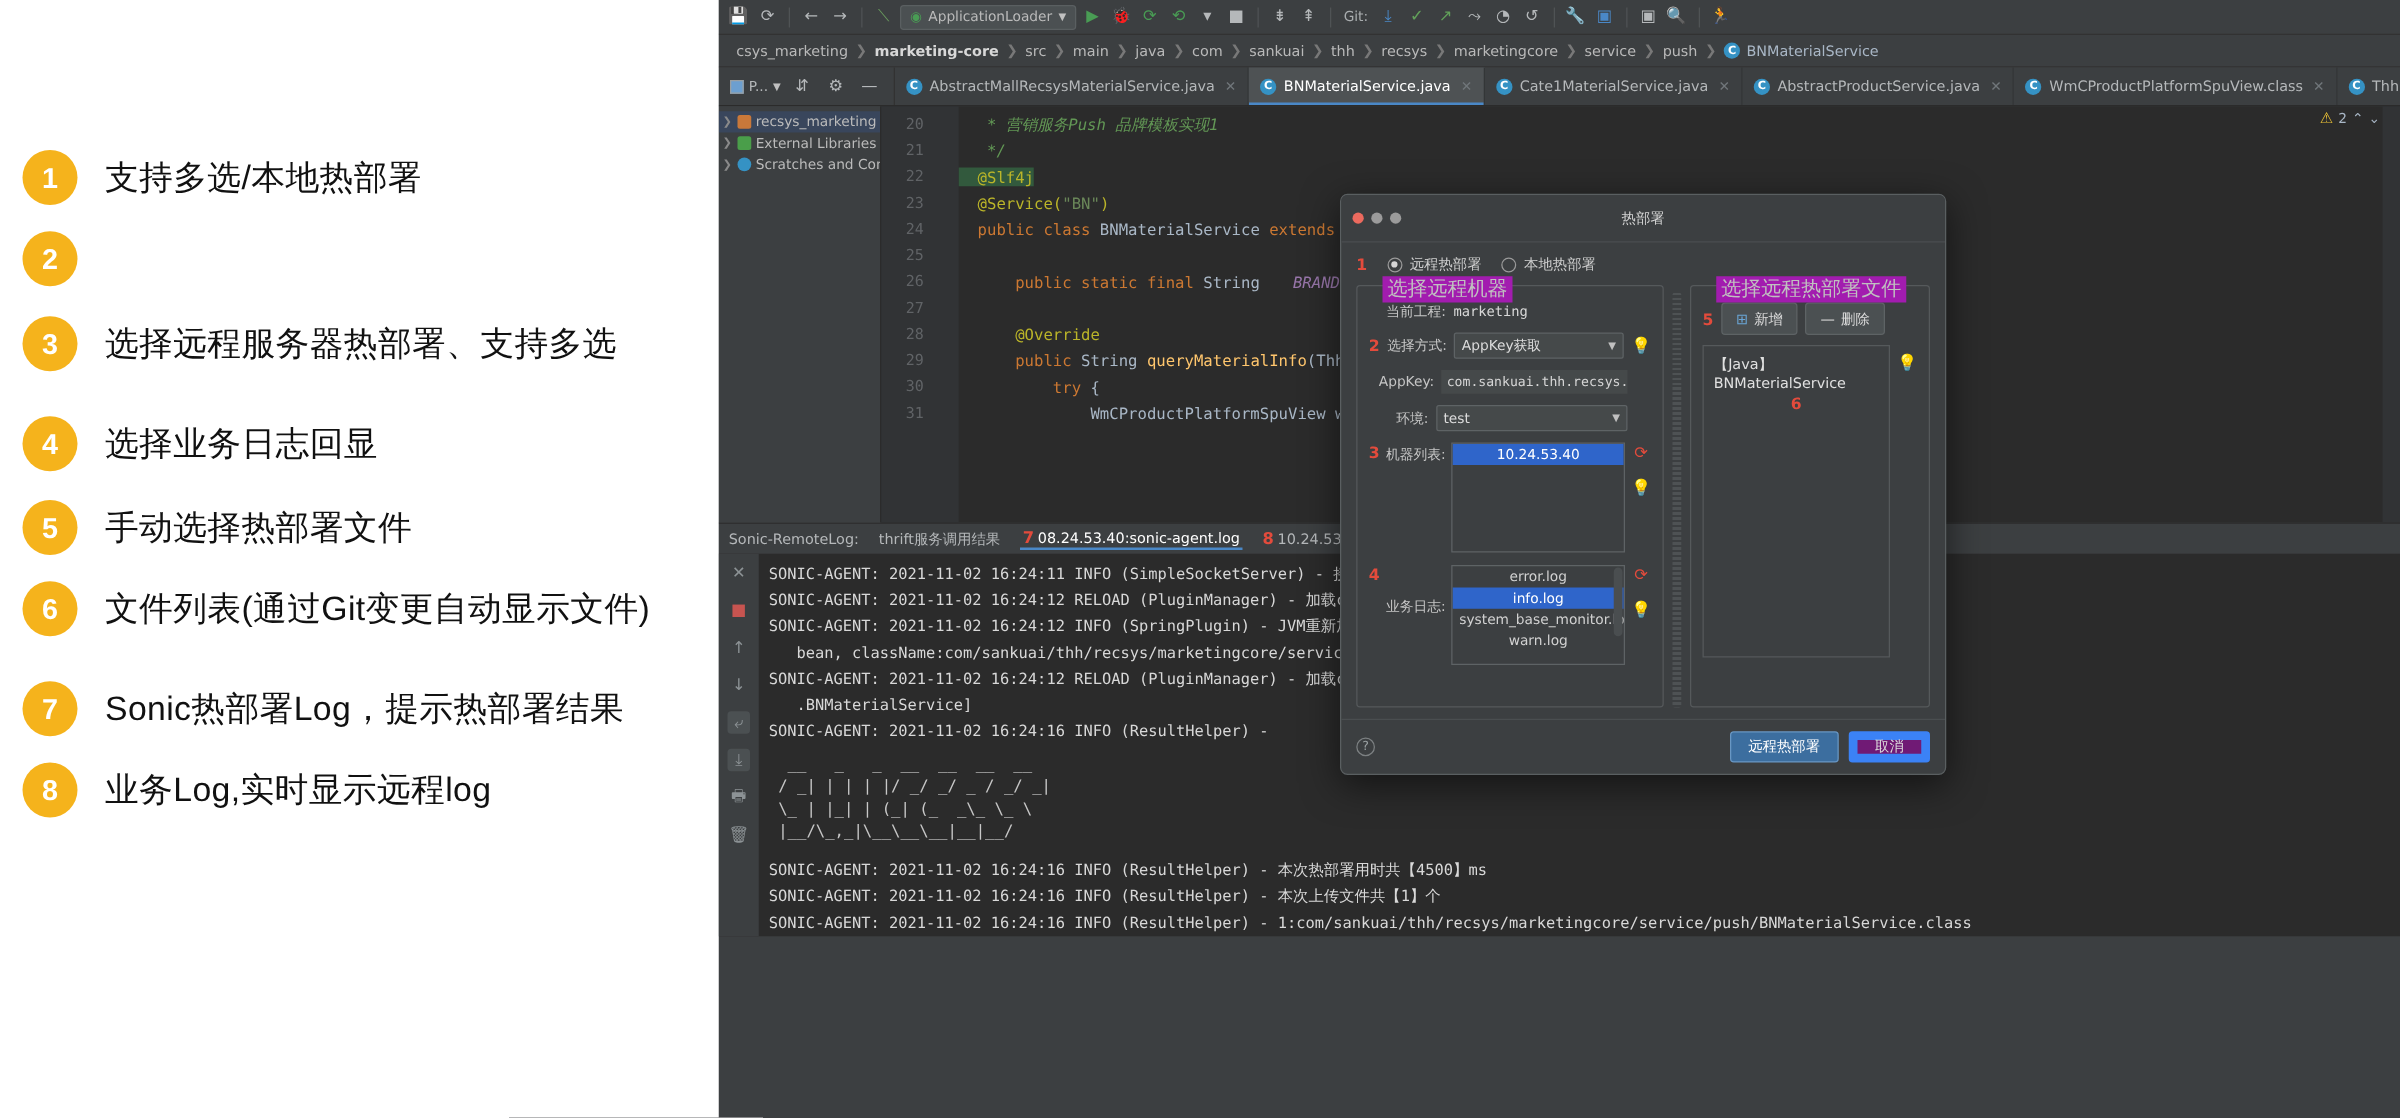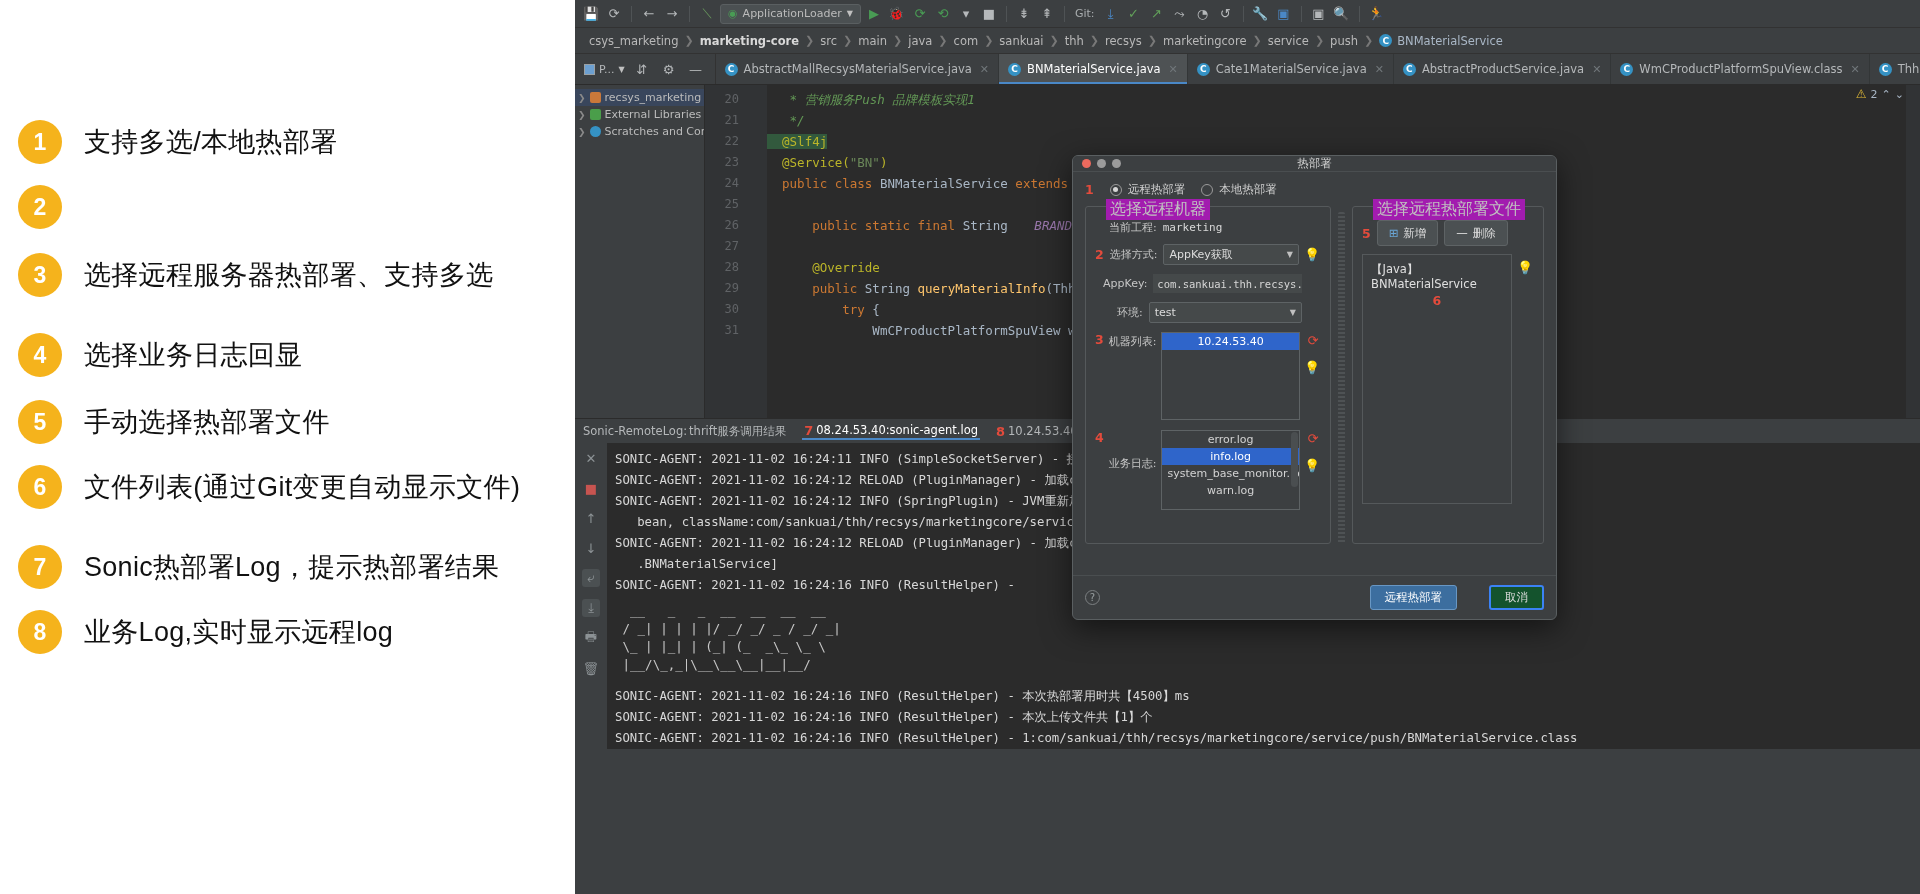--- a/index.html
+++ b/index.html
@@ -129,21 +129,21 @@
   }
   .warnhead {
     position:absolute; right:16px; top:2px; display:flex; align-items:center; gap:4px;
     color:#a9b7c6; font-size:11px; font-family:"DejaVu Sans",sans-serif;
   }
   .tri { color:#e8bf36; font-size:12px; }
 
   
   .conhdr {
     height:25px; background:#3c3f41; display:flex; align-items:center;
-    padding:0 8px; font-size:11.5px; color:#b5b8ba;
+    gap:14px; padding:0 8px; font-size:11.5px; color:#b5b8ba;
     border-top:1px solid #2b2b2b;
   }
   .ctab { padding:0 2px; position:relative; display:flex; align-items:flex-start; gap:3px;}
   .ctab.active { color:#ffffff; box-shadow: inset 0 -2px 0 #4a88c7; padding-bottom:2px;}
   .num-red { color:#e34b3c; font-weight:bold; font-size:13px;
              font-family:"DejaVu Sans",sans-serif; }
 
   .conbody { display:flex; height:auto; background:#2b2b2b; }
   .contools {
     width:32px; background:#3c3f41; padding-top:6px;
@@ -161,21 +161,21 @@
   .ascii { color:#c8c8c8; line-height:18px; font-size:12.5px; }
 
   
   #dlg {
     position:absolute; left:1072px; top:155px; width:485px; height:465px;
     background:#3c3f41; border:1px solid #5a5f61; border-radius:6px;
     box-shadow:0 8px 30px rgba(0,0,0,.55);
     font-family:"DejaVu Sans", sans-serif; overflow:hidden;
   }
   .dtitle {
-    height:16px; background:#3c3f41; display:flex; align-items:center;
+    height:38px; background:#3c3f41; display:flex; align-items:center;
     position:relative; border-bottom:1px solid #4a4e50;
   }
   .traffic { display:flex; gap:6px; padding-left:9px; }
   .tl { width:9px;height:9px;border-radius:50%; }
   .dtitle span.t {
     position:absolute; left:0; right:0; text-align:center;
     font-size:11.5px; color:#d4d4d4;
   }
   .dbody { padding:10px 12px; position:relative; }
   .radiorow { display:flex; align-items:center; gap:16px; margin-bottom:9px; }
@@ -242,21 +242,21 @@
   .qmark {
     width:15px;height:15px;border-radius:50%;border:1px solid #7c8082;
     color:#9aa0a2; font-size:10px; display:flex;align-items:center;justify-content:center;
   }
   .spacer { flex:1; }
   .btn {
     height:25px; padding:0 14px; border-radius:3px; font-size:11.5px;
     display:flex; align-items:center;
   }
   .btn.primary { background:#3c6e9f; border:1px solid #6897c4; color:#ffffff; }
-  .btn.plain   { background:#14532d; border:2px solid #3b82f6; color:#dcdcdc;margin-left:24px; }
+  .btn.plain   { background:#701a75; border:7px solid #3b82f6; color:#dcdcdc; }
   .vscroll {
     width:7px; background:#4a4e50; position:absolute; right:1px; top:1px;
     border-radius:4px;
   }
   .dragbar {
     width:7px; align-self:stretch; background:repeating-linear-gradient(
       0deg,#3c3f41 0 2px,#4e5254 2px 4px); border-radius:2px; margin-top:6px;
   }
 </style>
 </head>

